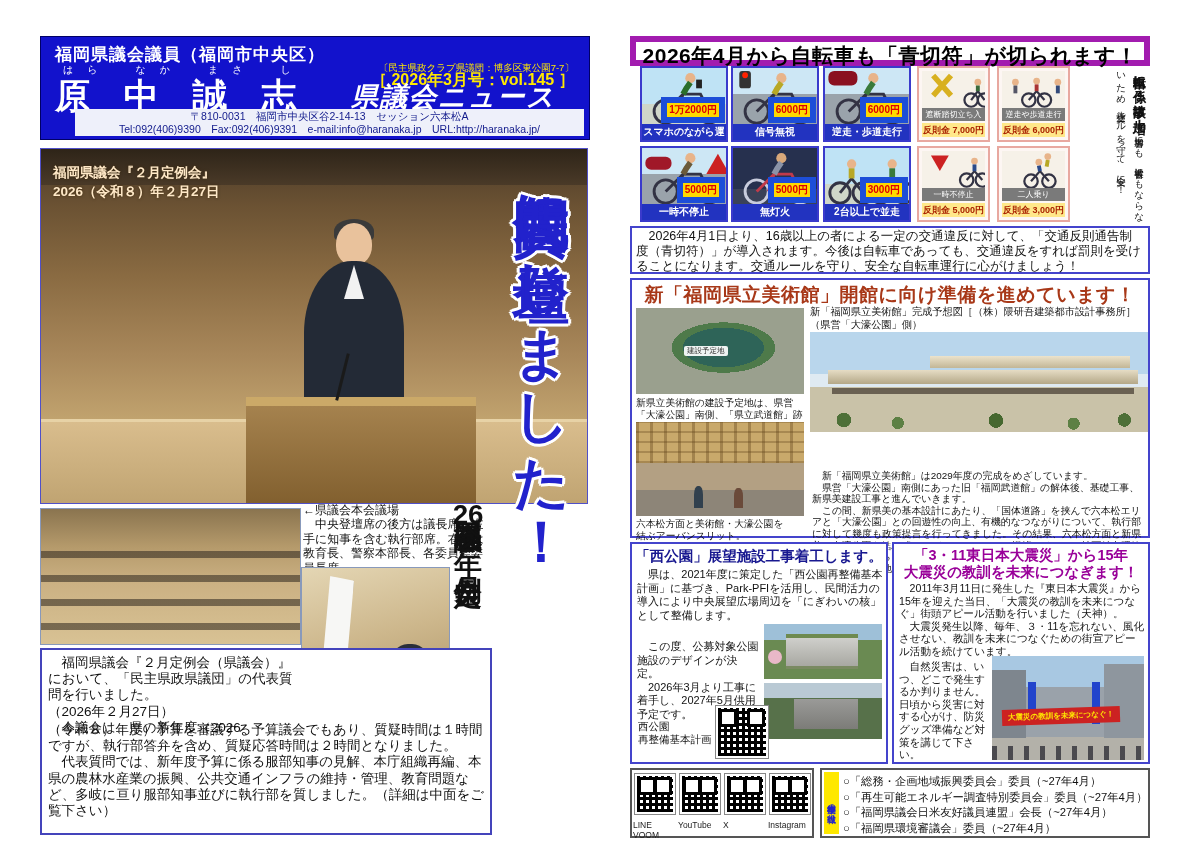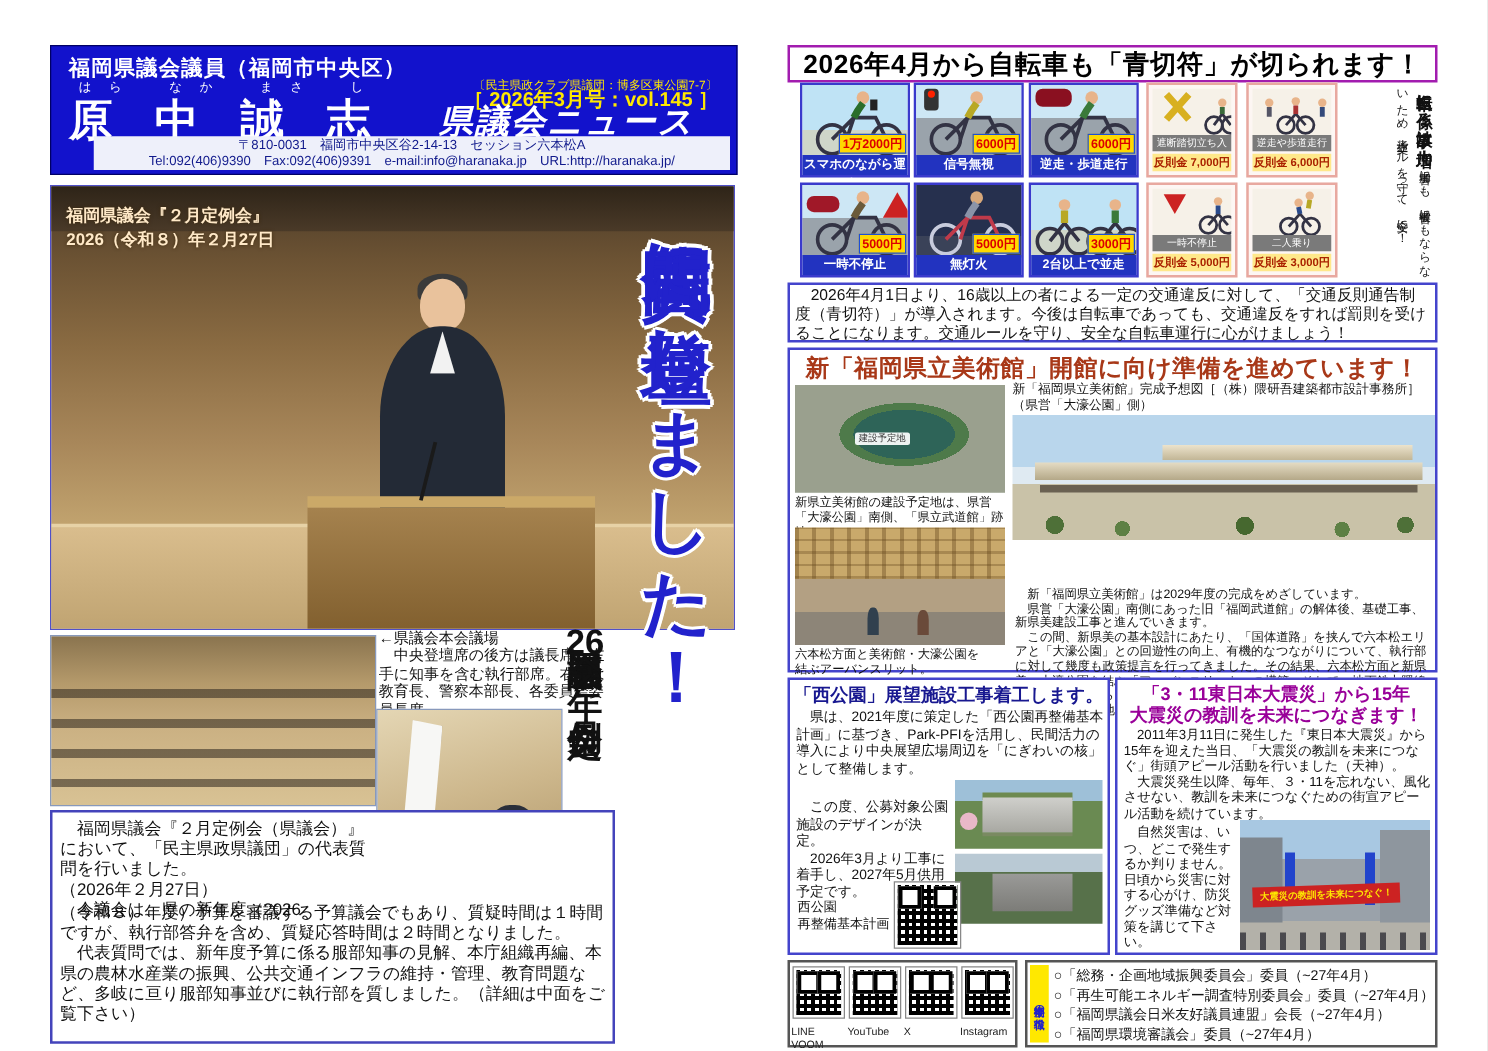--- a/index.html
+++ b/index.html
@@ -52,28 +52,28 @@
     text-shadow:-2px -2px 0 #fff, 2px -2px 0 #fff, -2px 2px 0 #fff, 2px 2px 0 #fff, 0 3px 0 #fff, 0 -3px 0 #fff, 3px 0 0 #fff, -3px 0 0 #fff; }
   .subhead-v { left:451px; top:500px; height:330px; writing-mode:vertical-rl; font-size:28px; font-weight:bold; color:#111; line-height:1.2; }
   .tcy { text-combine-upright:all; }
 
   
   .body-box { left:40px; top:648px; width:452px; height:187px; border:2px solid #4444bb; background:#fff; }
   .body-p1 { left:6px; top:5px; width:256px; font-size:13.5px; line-height:16.2px; color:#111; }
   .body-p2 { left:6px; top:72px; width:440px; font-size:13.5px; line-height:16.2px; color:#111; }
 
   
-  .bike-title-box { left:630px; top:36px; width:520px; height:30px; border:2px solid #a21caf;
+  .bike-title-box { left:630px; top:36px; width:520px; height:30px; border:6px solid #a21caf;
     font-size:21px; font-weight:bold; color:#000; text-align:center; line-height:27px; letter-spacing:0.5px; }
   .bigcard { width:88px; height:76px; border:2px solid #3a3acc; background:#fff; }
   .bc-img { position:absolute; left:0; top:0; width:100%; height:58px; overflow:hidden; }
   .bg-day { background:linear-gradient(180deg,#bfe3f5 0 62%,#cfd6c9 62% 100%); }
   .bg-road { background:linear-gradient(180deg,#cde7f5 0 45%,#9aa3ab 45% 100%); }
   .bg-night { background:linear-gradient(180deg,#26304e 0 70%,#3a4258 70% 100%); }
-  .bc-fine { position:absolute; right:1px; bottom:17px; background:#ffd900; color:#dd0000; font-weight:bold; font-size:10px; padding:0 2px; border:1px solid #1d4ed8; }
+  .bc-fine { position:absolute; right:1px; bottom:17px; background:#ffd900; color:#dd0000; font-weight:bold; font-size:10px; padding:0 2px; border:6px solid #1d4ed8; }
   .bc-label { position:absolute; left:0; bottom:0; width:100%; height:16px; background:#2233c0; color:#fff; font-weight:bold; font-size:10px; text-align:center; line-height:16px; }
   .smallcard { width:73px; height:76px; border:2px solid #e8a8a0; background:#fdf6f3; }
   .sc-img { position:absolute; left:3px; top:3px; right:3px; height:40px; background:#f6f1e8; overflow:hidden; }
   .sc-label { position:absolute; left:3px; bottom:19px; right:3px; height:13px; background:#7a7a7a; color:#fff; font-size:8px; text-align:center; line-height:13px; }
   .sc-fine { position:absolute; left:3px; bottom:3px; right:3px; height:14px; background:#ffe88a; color:#aa2200; font-weight:bold; font-size:9px; text-align:center; line-height:14px; }
   .vnote { left:1078px; top:66px; width:70px; height:156px; writing-mode:vertical-rl; color:#111; }
   .vn1 { font-size:13px; font-weight:bold; }
   .vn2 { font-size:9.5px; margin-top:2px; }
   .bike-par { left:630px; top:226px; width:520px; height:48px; border:2px solid #4444cc; font-size:12.5px; line-height:15px; color:#111; padding:1px 4px; }
 

